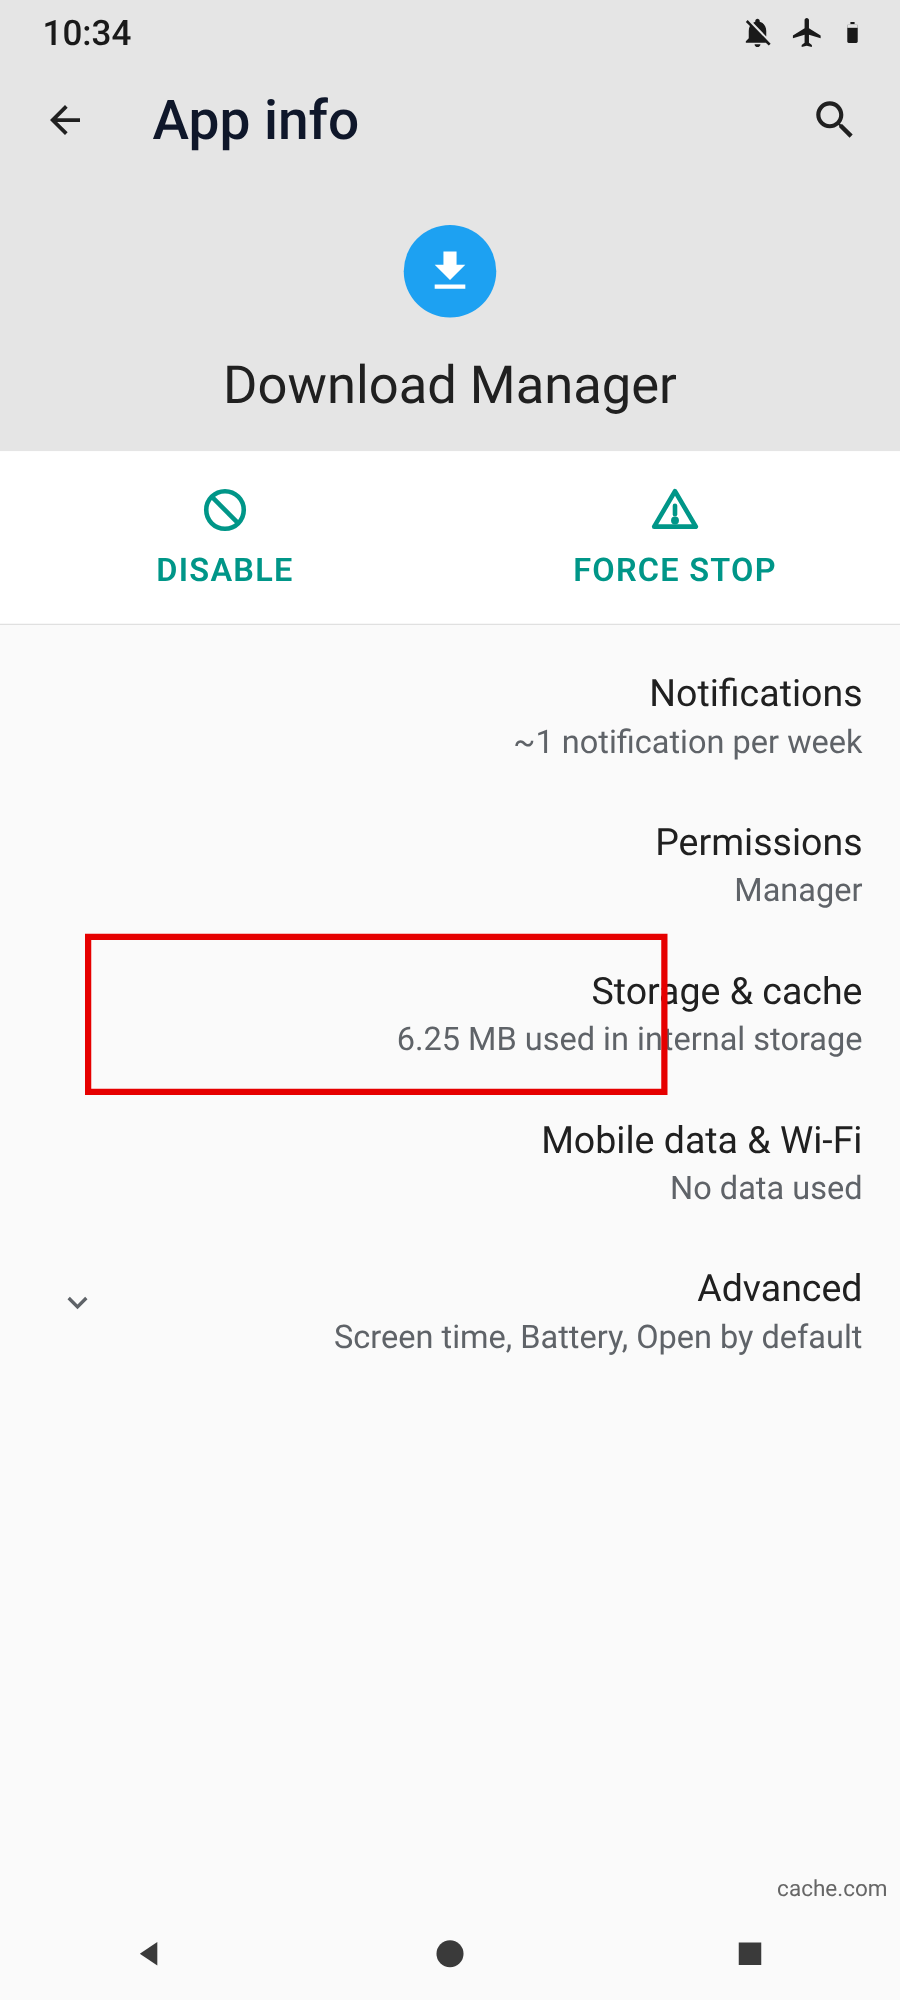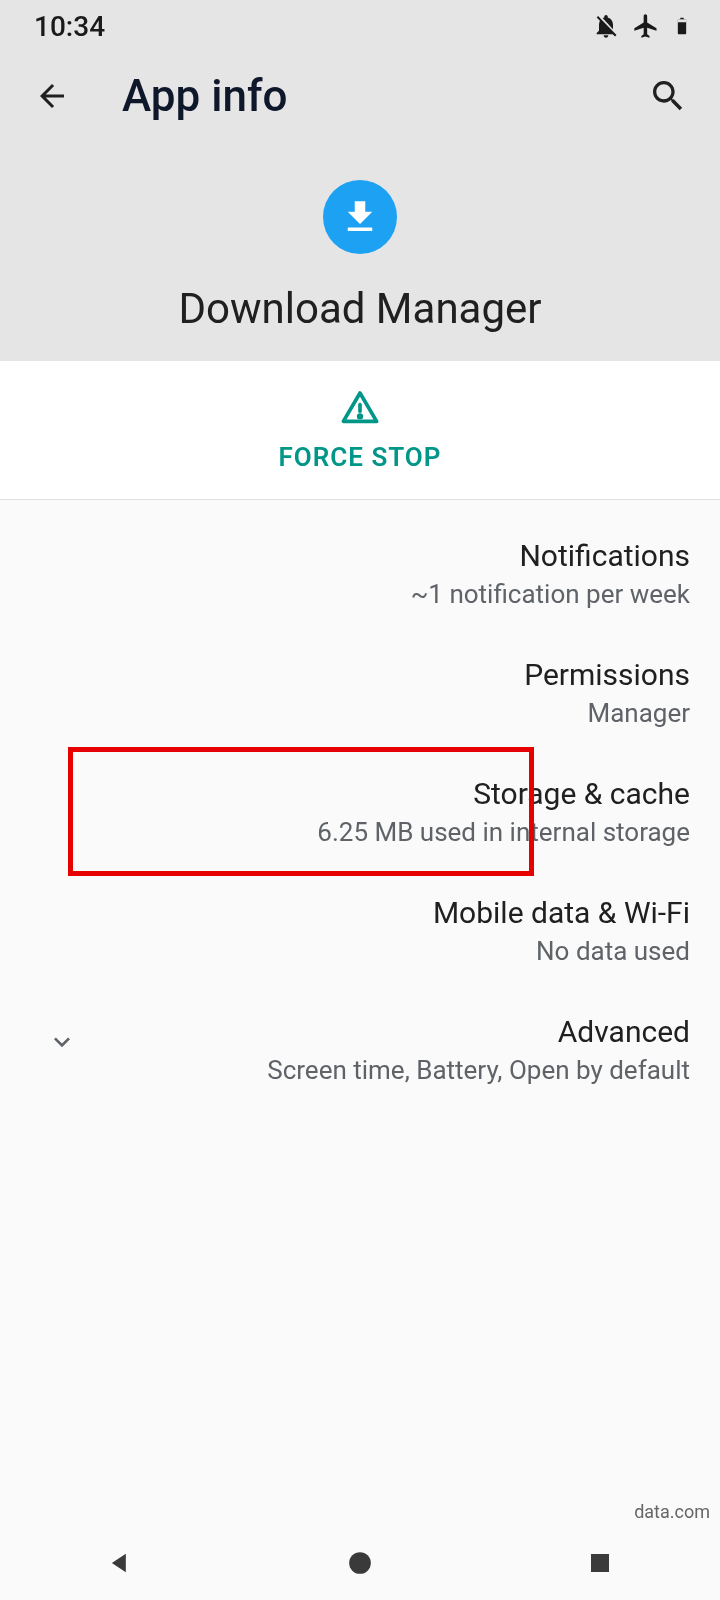--- a/index.html
+++ b/index.html
@@ -235,20 +235,29 @@
           <path d="M19 9h-4V3H9v6H5l7 7 7-7zM5 18v2h14v-2H5z"></path>
         </svg>
     </div>
     <div class="app-name">Download Manager</div>
   </div>
 </div>
 
 <div class="action-row">
   <div class="action-btn">
     <div class="action-icon">
+      <svg width="40" height="40" viewBox="0 0 24 24" fill="none" stroke="#009688" stroke-width="2.2">
+          <circle cx="12" cy="12" r="9"></circle>
+          <line x1="5.5" y1="5.5" x2="18.5" y2="18.5"></line>
+        </svg>
+    </div>
+    <span class="action-label">DISABLE</span>
+  </div>
+  <div class="action-btn">
+    <div class="action-icon">
       <svg width="44" height="44" viewBox="0 0 24 24" fill="none" stroke="#009688" stroke-width="2.2" stroke-linejoin="round">
           <path d="M12 3 L22 20 L2 20 Z"></path>
           <line x1="12" y1="10" x2="12" y2="14" stroke-linecap="round"></line>
           <circle cx="12" cy="17" r="0.8" fill="#009688"></circle>
         </svg>
     </div>
     <span class="action-label">FORCE STOP</span>
   </div>
 </div>
 
@@ -280,21 +289,21 @@
           <path d="M7.41 8.59L12 13.17l4.59-4.58L18 10l-6 6-6-6 1.41-1.41z"></path>
         </svg>
     </div>
     <div class="advanced-content">
       <div class="list-item-title">Advanced</div>
       <div class="list-item-subtitle">Screen time, Battery, Open by default</div>
     </div>
   </div>
 </div>
 
-<div class="watermark">data.com</div>
+<div class="watermark">cache.com</div>
 
 <div class="nav-bar">
   <div class="nav-btn">
     <svg width="28" height="28" viewBox="0 0 24 24" fill="#3a3a3a">
         <path d="M17 4 L17 20 L5 12 Z"></path>
       </svg>
   </div>
   <div class="nav-btn">
     <svg width="26" height="26" viewBox="0 0 24 24" fill="#3a3a3a">
         <circle cx="12" cy="12" r="10"></circle>

